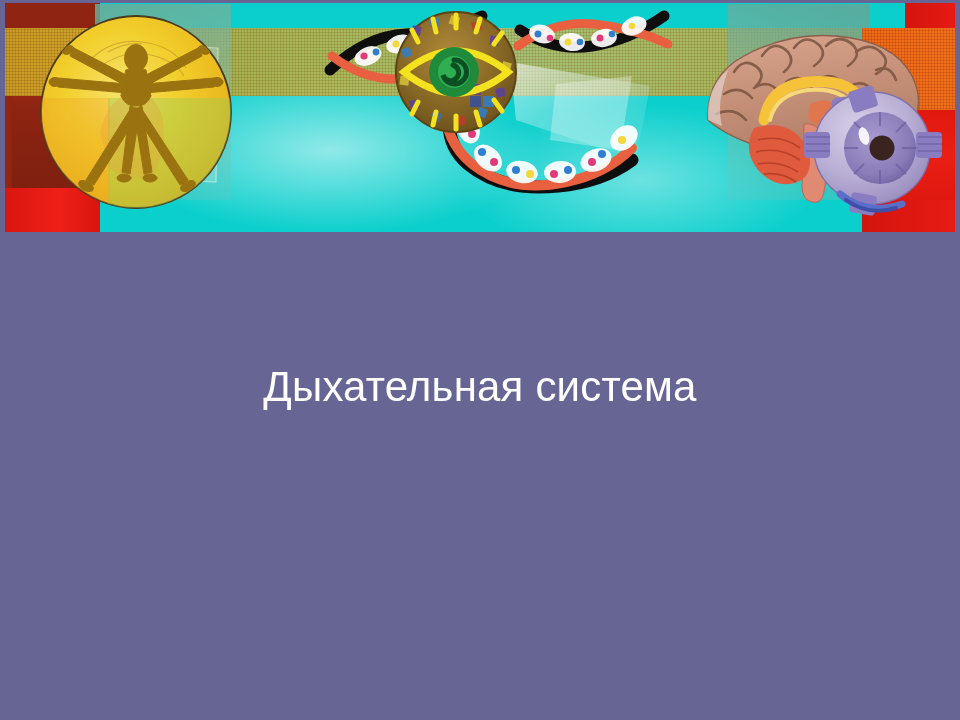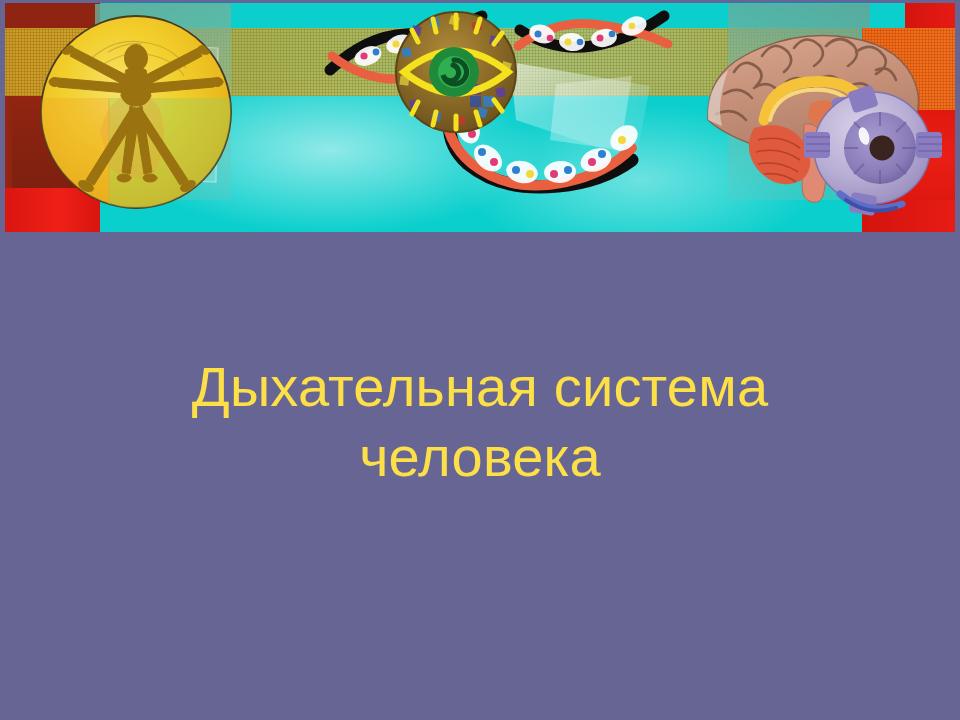--- a/index.html
+++ b/index.html
@@ -103,22 +103,22 @@
   .edge-r { left:955px; top:0; width:5px; height:232px; background:#666594; }
   .edge-t { left:0; top:0; width:960px; height:3px; background:#666594; }
 
   
   #title-block {
     position:absolute; left:0; top:352px; width:960px;
     text-align:center;
   }
   #title-block .line {
     display:block;
-    color:#fde047;
-    font-size:56px;
+    color:#ffffff;
+    font-size:42px;
     line-height:70px;
     font-weight:400;
     letter-spacing:.2px;
     white-space:nowrap;
   }
 </style>
 </head>
 <body>
 
 <div id="slide">
@@ -418,16 +418,15 @@
       </g>
     </svg>
 
     <div class="bnr-layer edge-t"></div>
     <div class="bnr-layer edge-l"></div>
     <div class="bnr-layer edge-r"></div>
   </div>
 
   <div id="title-block">
     <span class="line">Дыхательная система</span>
-    <span class="line">человека</span>
   </div>
 
 </div>
 
 </body></html>

